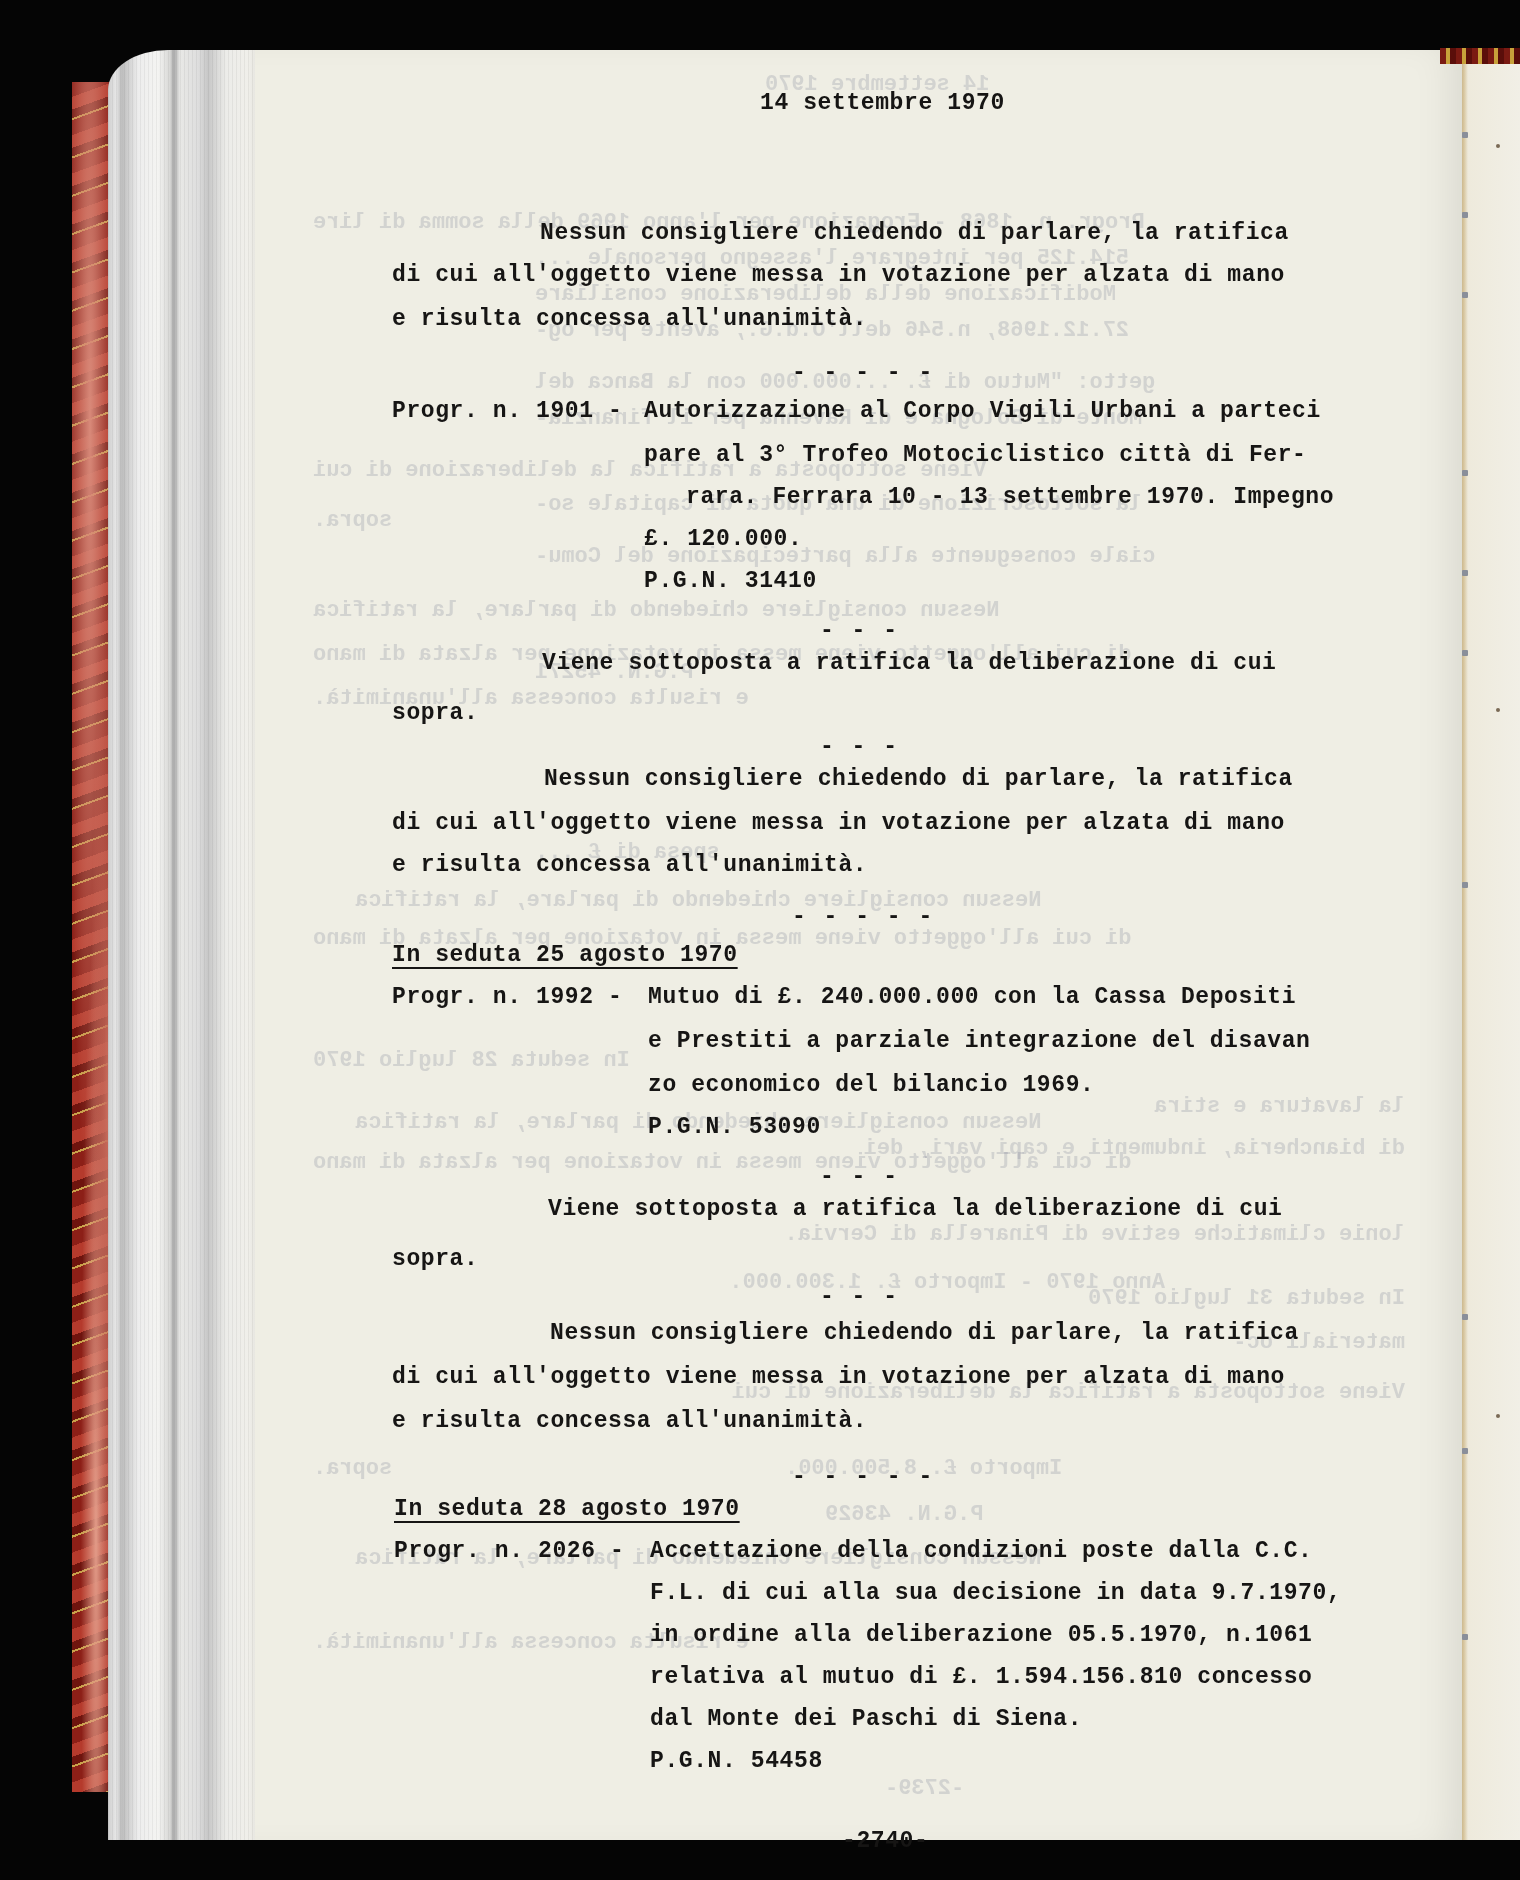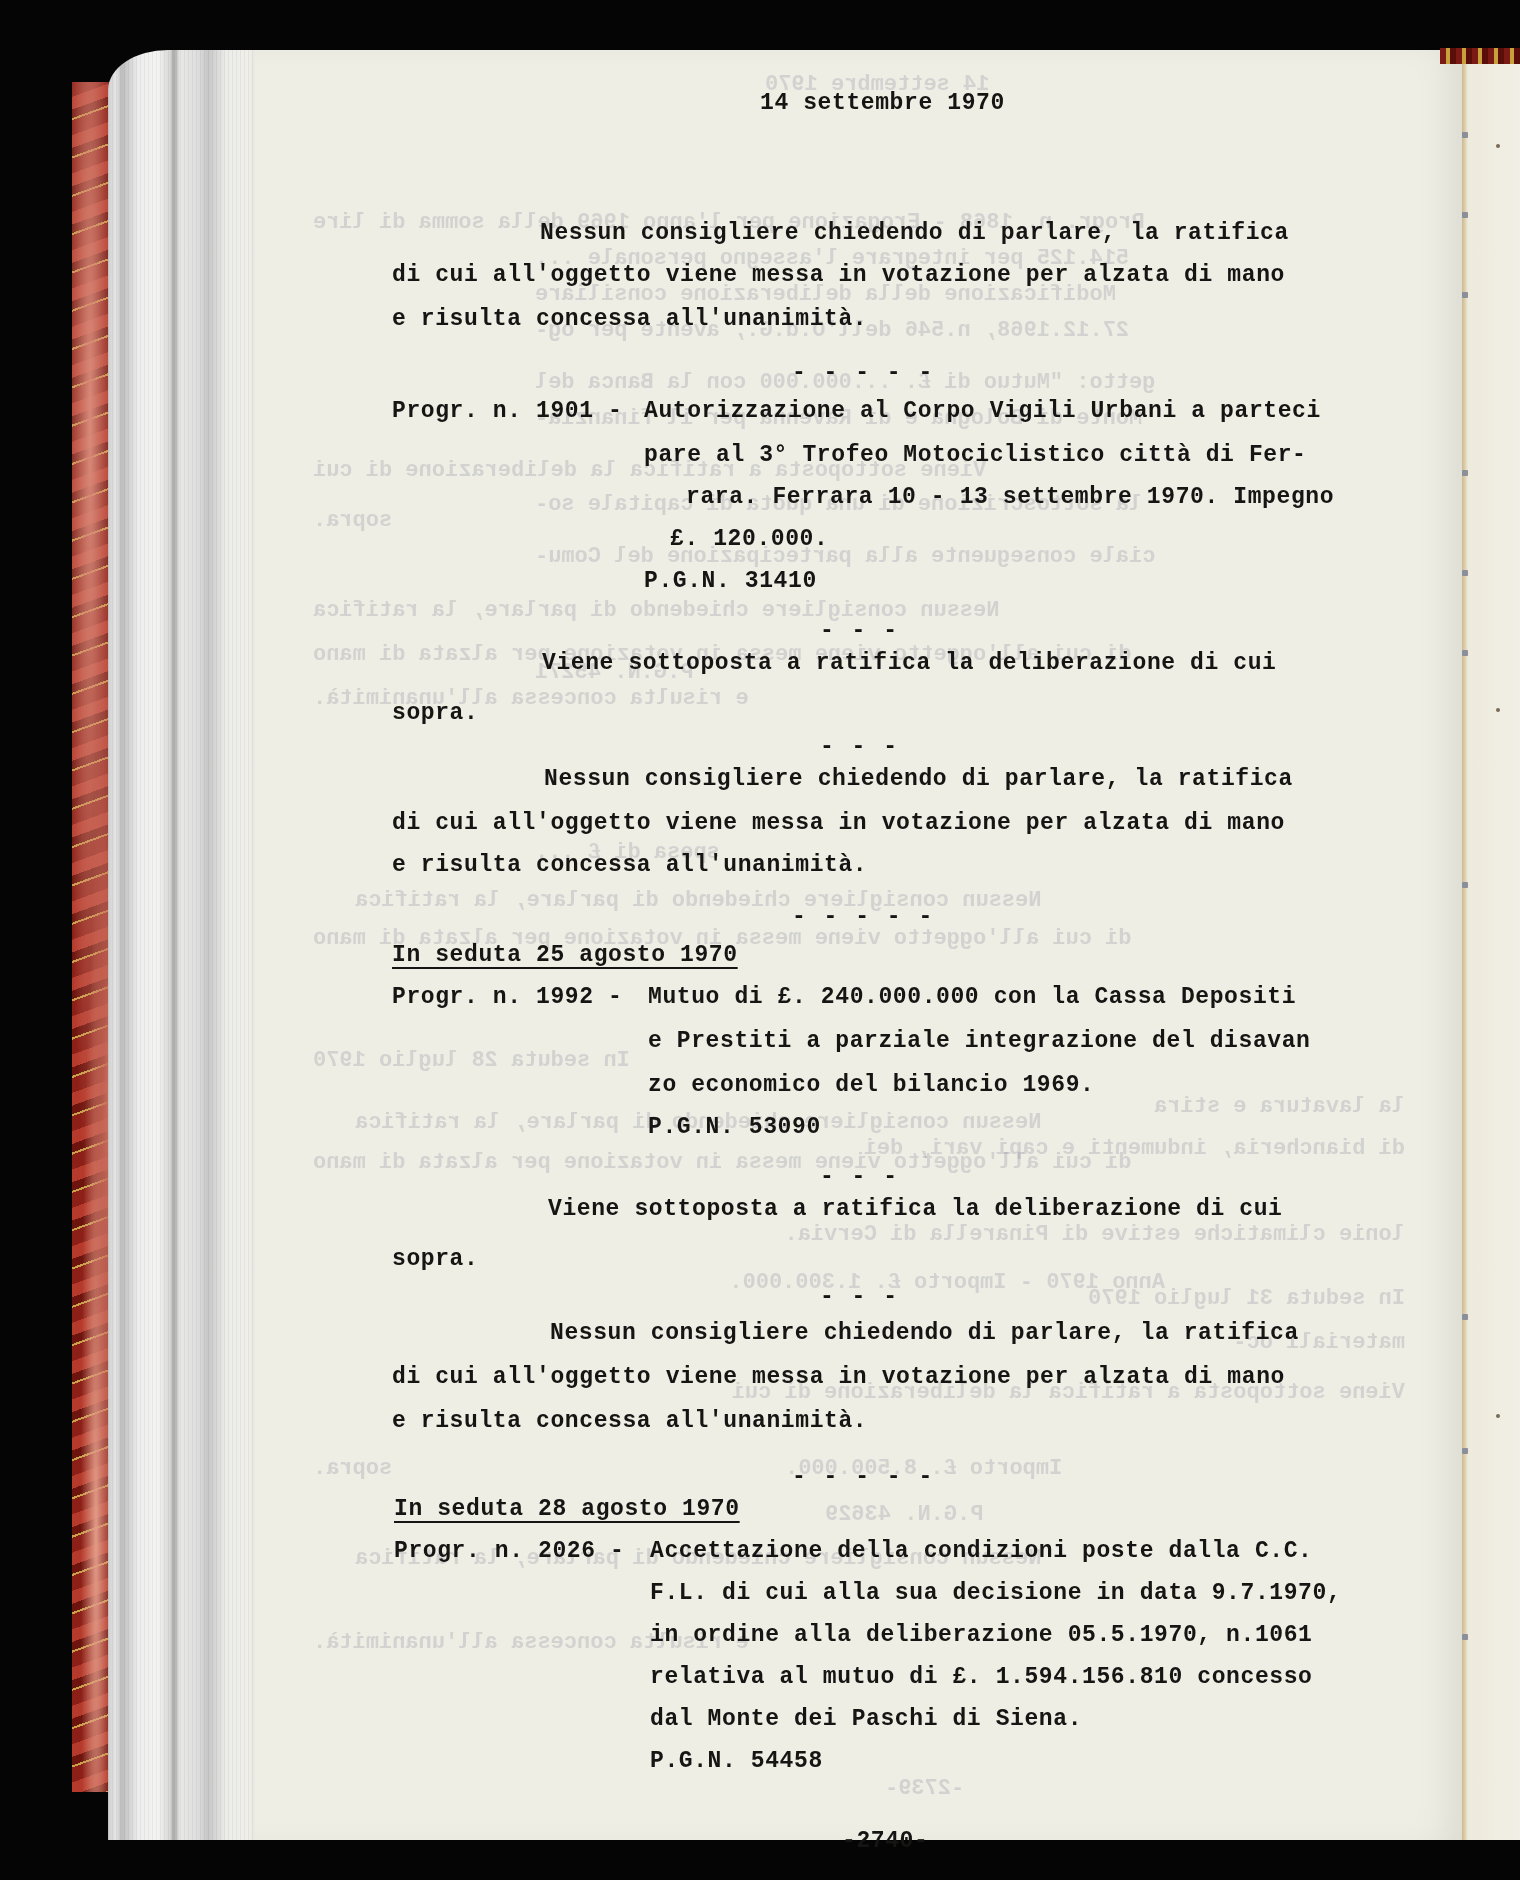--- a/index.html
+++ b/index.html
@@ -139,21 +139,21 @@
 <div class="text" style="left:540px; top:222px;">Nessun consigliere chiedendo di parlare, la ratifica</div>
 <div class="text" style="left:392px; top:264px;">di cui all'oggetto viene messa in votazione per alzata di mano</div>
 <div class="text" style="left:392px; top:308px;">e risulta concessa all'unanimità.</div>
 
 <div class="dashes" style="left:792px; top:362px;">- - - - -</div>
 
 <div class="text" style="left:392px; top:400px;">Progr. n. 1901 -</div>
 <div class="text" style="left:644px; top:400px;">Autorizzazione al Corpo Vigili Urbani a parteci</div>
 <div class="text" style="left:644px; top:444px;">pare al 3° Trofeo Motociclistico città di Fer-</div>
 <div class="text" style="left:644px; top:486px;margin-left:42px;">rara. Ferrara 10 - 13 settembre 1970. Impegno</div>
-<div class="text" style="left:644px; top:528px;margin-left:26px;">£. 120.000.</div>
+<div class="text" style="left:644px; top:528px;">£. 120.000.</div>
 <div class="text" style="left:644px; top:570px;">P.G.N. 31410</div>
 
 <div class="dashes" style="left:820px; top:620px;">- - -</div>
 
 <div class="text" style="left:542px; top:652px;">Viene sottoposta a ratifica la deliberazione di cui</div>
 <div class="text" style="left:392px; top:702px;">sopra.</div>
 
 <div class="dashes" style="left:820px; top:736px;">- - -</div>
 
 <div class="text" style="left:544px; top:768px;">Nessun consigliere chiedendo di parlare, la ratifica</div>

